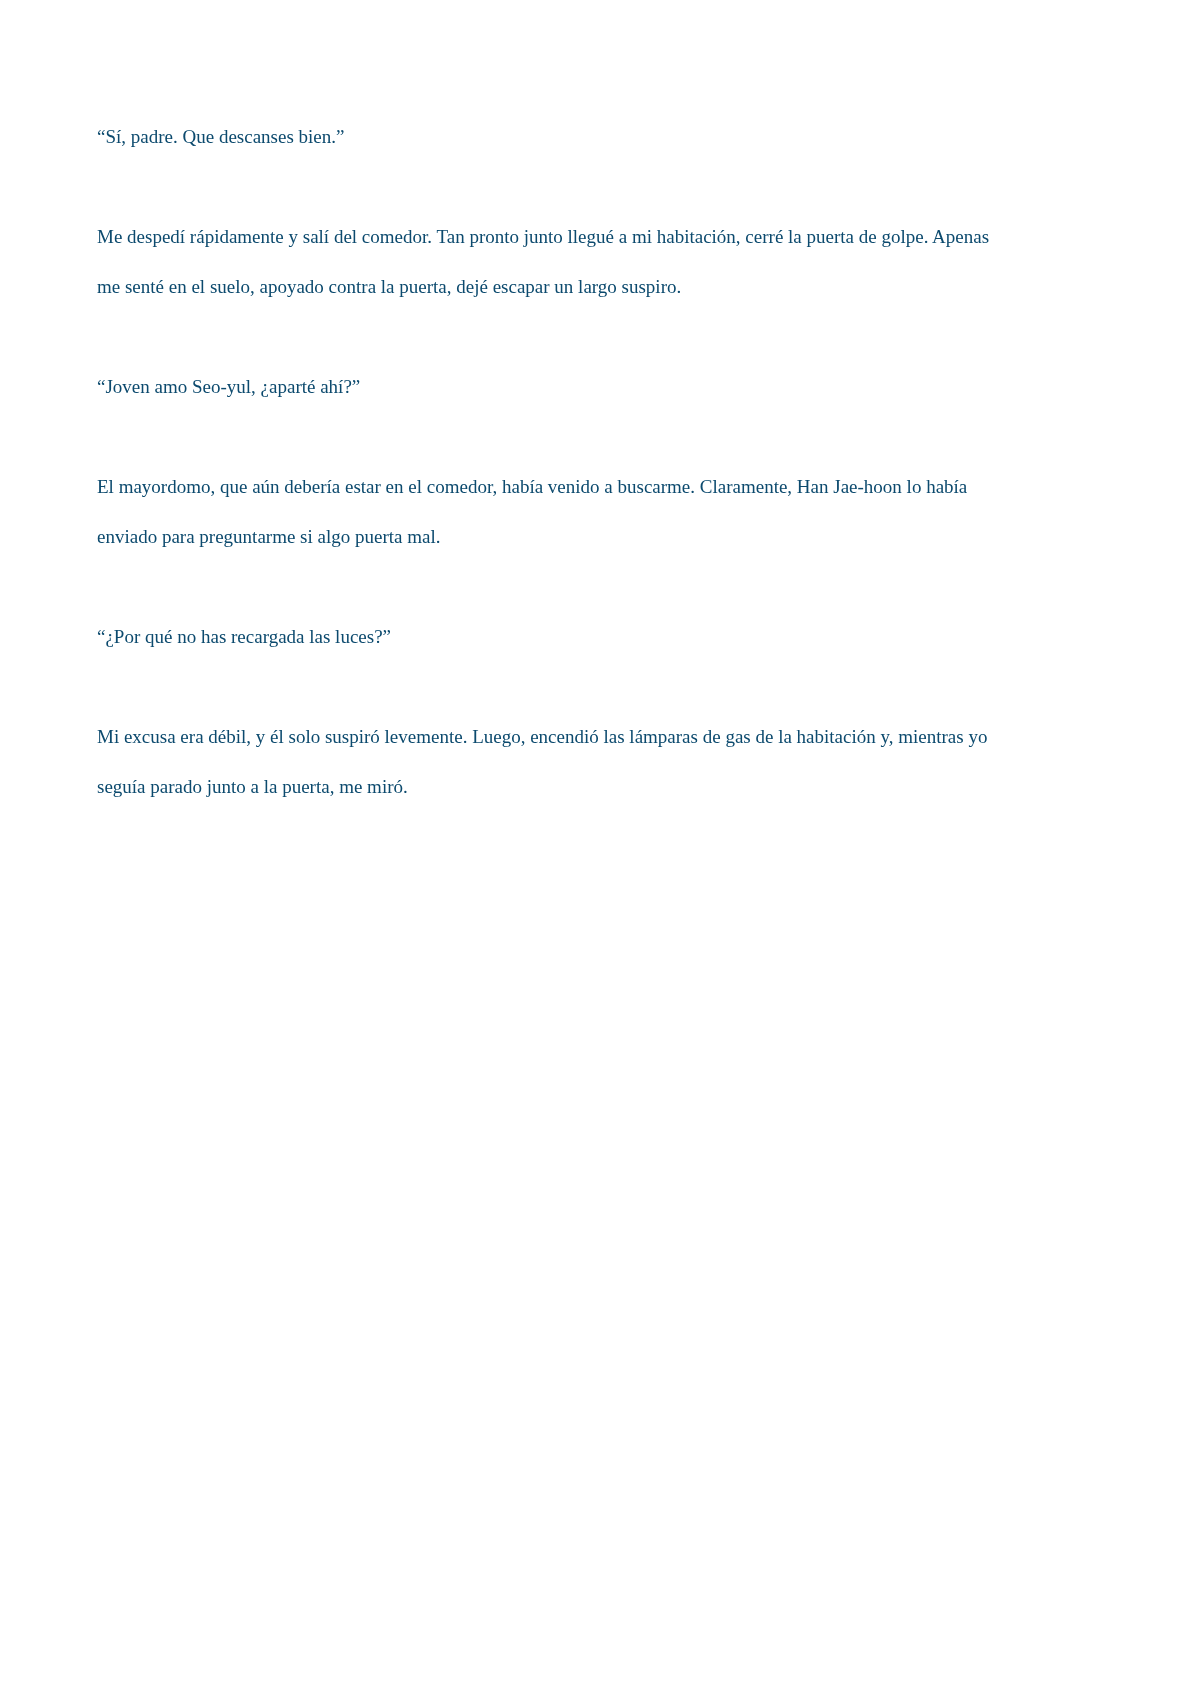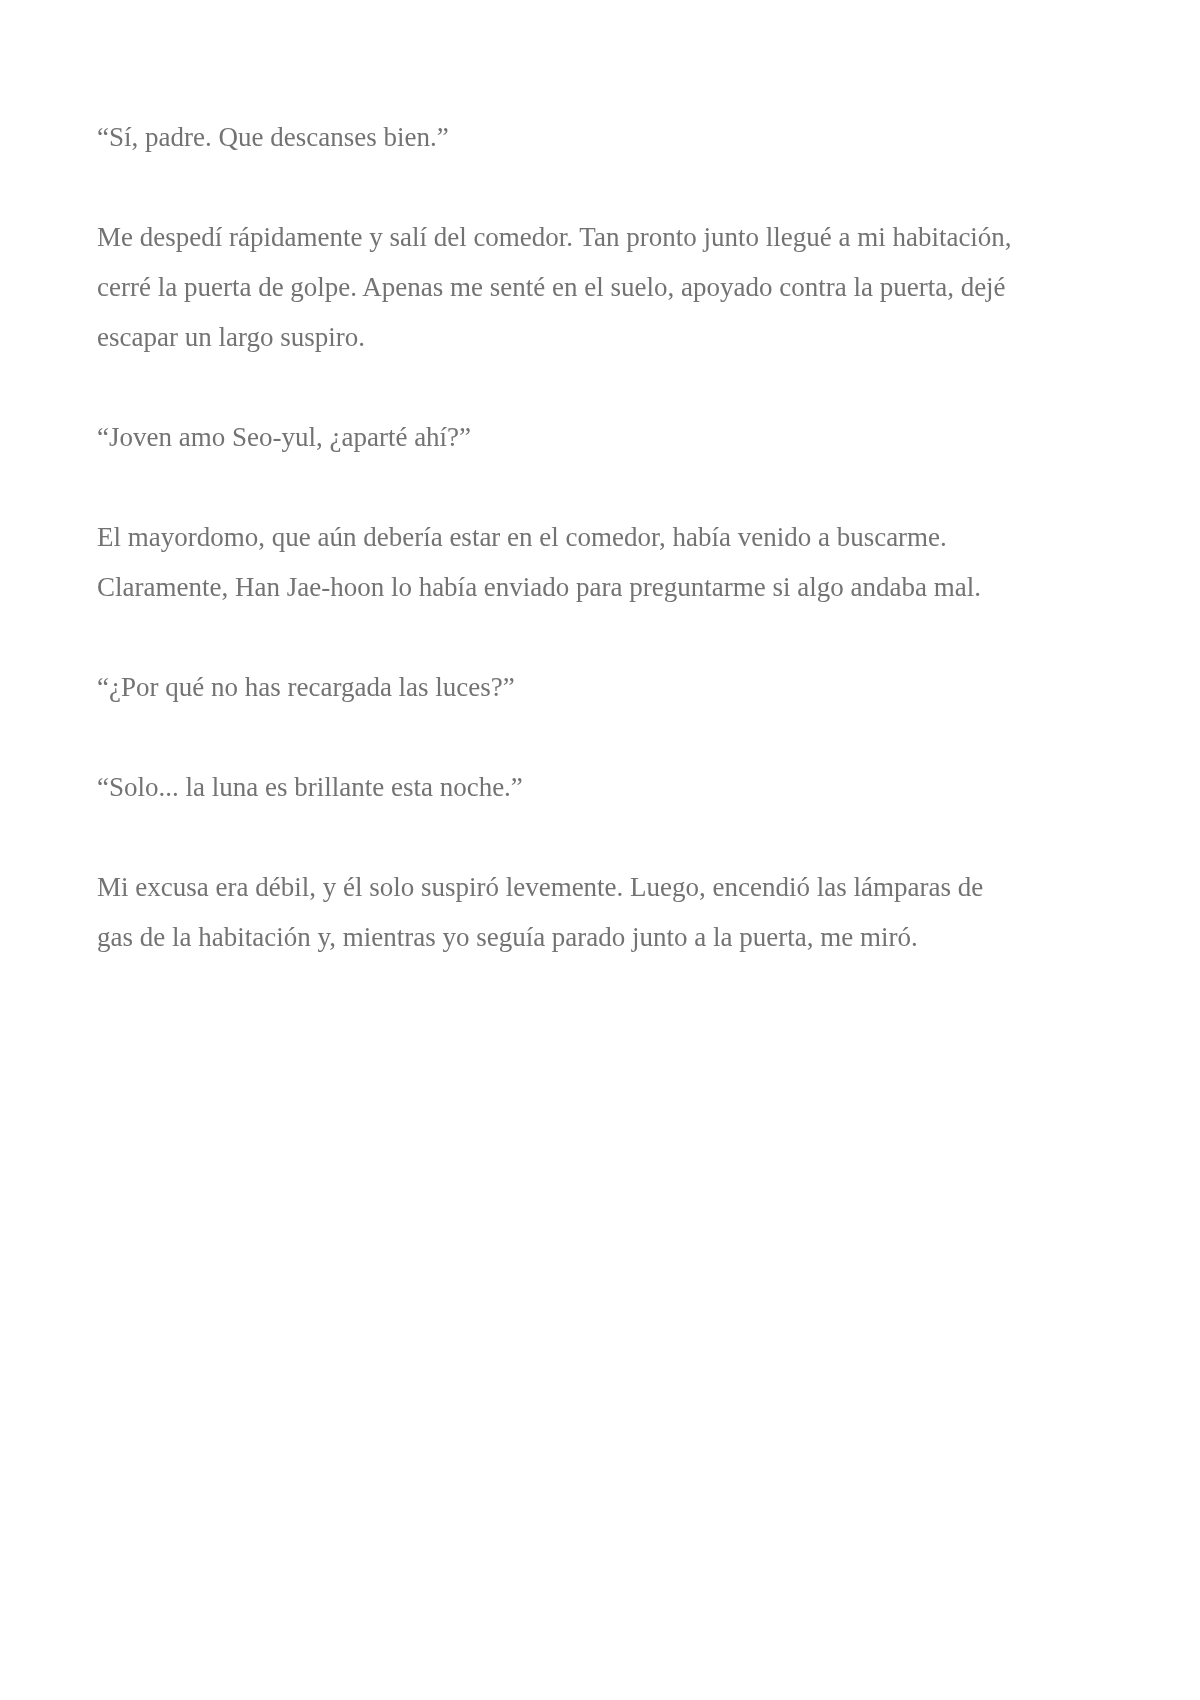--- a/index.html
+++ b/index.html
@@ -3,30 +3,29 @@
   <meta charset="utf-8">
   <style>
     html, body { margin: 0; padding: 0; background: #ffffff; }
     body { width: 1200px; height: 1700px; overflow: hidden; position: relative; }
     .page {
       position: absolute;
       left: 97px;
       top: 112px;
       width: 920px;
       font-family: "Liberation Serif", "DejaVu Serif", serif;
-      font-size: 27px;
+      font-size: 19px;
       line-height: 50px;
-      color: #737373;
+      color: #0c4a6e;
     }
     .para { margin: 0 0 50px 0; }
   </style>
 </head>
 <body>
 
 <div class="page">
   <p class="para">“Sí, padre. Que descanses bien.”</p>
   <p class="para">Me despedí rápidamente y salí del comedor. Tan pronto junto llegué a mi habitación, cerré la puerta de golpe. Apenas me senté en el suelo, apoyado contra la puerta, dejé escapar un largo suspiro.</p>
   <p class="para">“Joven amo Seo-yul, ¿aparté ahí?”</p>
-  <p class="para">El mayordomo, que aún debería estar en el comedor, había venido a buscarme. Claramente, Han Jae-hoon lo había enviado para preguntarme si algo andaba mal.</p>
+  <p class="para">El mayordomo, que aún debería estar en el comedor, había venido a buscarme. Claramente, Han Jae-hoon lo había enviado para preguntarme si algo puerta mal.</p>
   <p class="para">“¿Por qué no has recargada las luces?”</p>
-  <p class="para">“Solo... la luna es brillante esta noche.”</p>
   <p class="para">Mi excusa era débil, y él solo suspiró levemente. Luego, encendió las lámparas de gas de la habitación y, mientras yo seguía parado junto a la puerta, me miró.</p>
 </div>
 
 </body></html>

